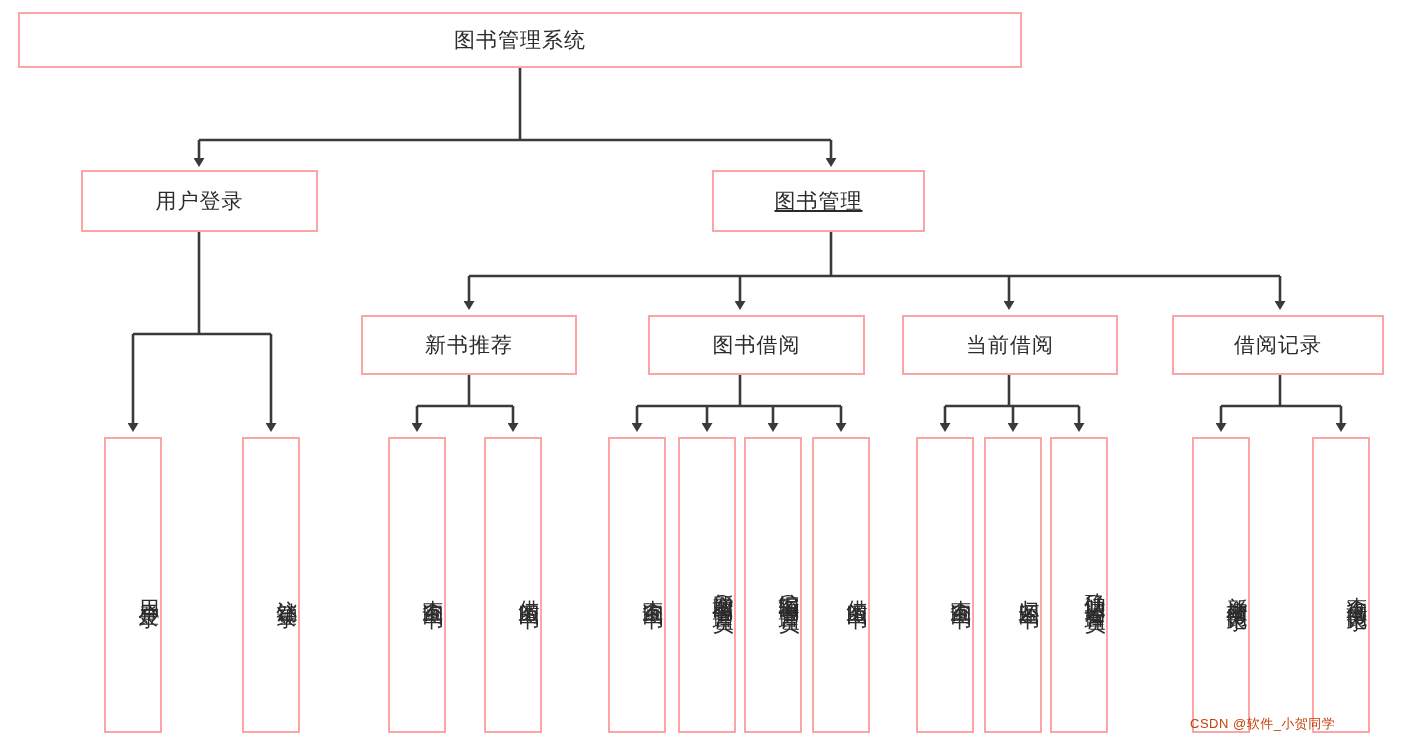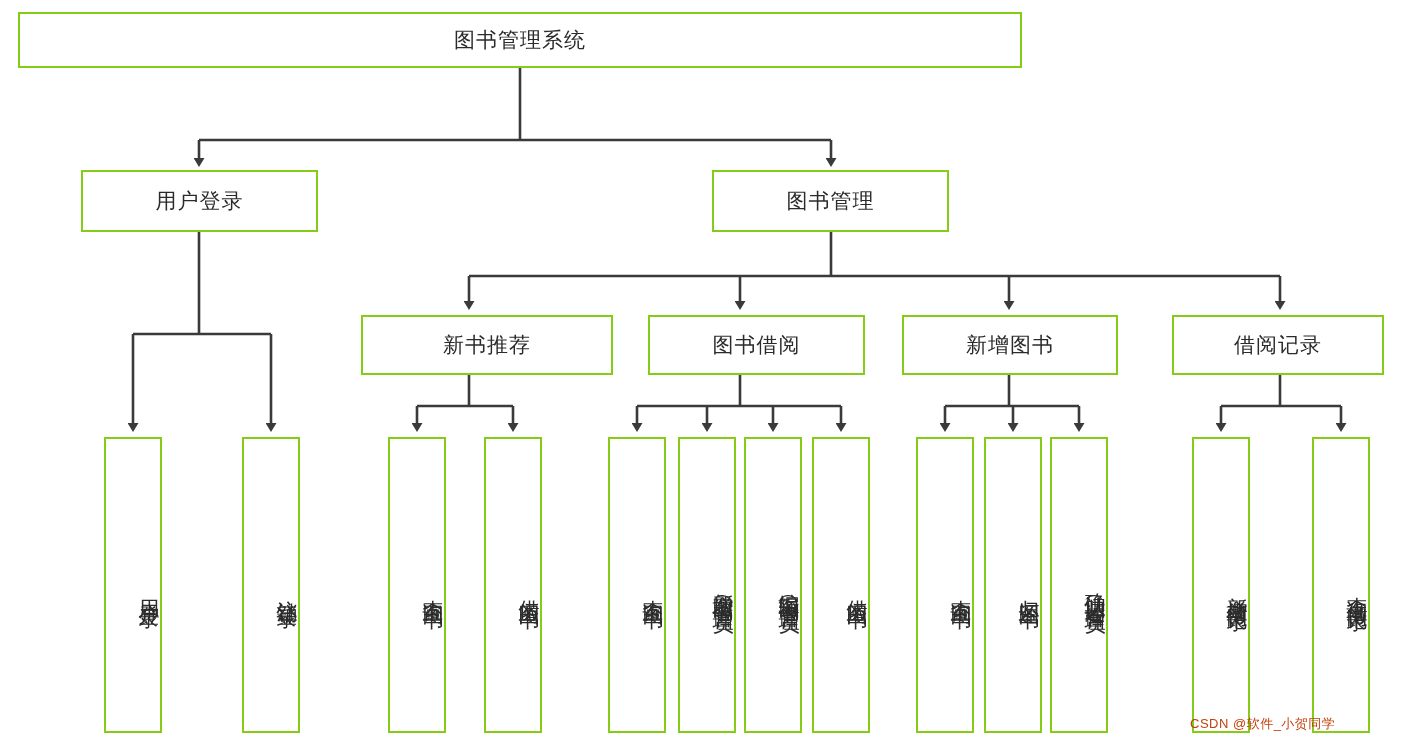--- a/index.html
+++ b/index.html
@@ -20,21 +20,21 @@
   svg.edges {
     position: absolute;
     left: 0;
     top: 0;
     width: 1405px;
     height: 747px;
   }
   .node {
     position: absolute;
     box-sizing: border-box;
-    border: 2px solid #84cc16;
+    border: 2px solid #fca5a5;
     background: #ffffff;
     color: #2b2b2b;
     display: flex;
     align-items: center;
     justify-content: center;
     text-align: center;
     z-index: 2;
   }
   .node.horiz {
     font-size: 21px;
@@ -117,32 +117,32 @@
     </g>
   </svg>
 
   <div class="node horiz" style="left:18px; top:12px; width:1004px; height:56px;">
     <span class="label">图书管理系统</span>
   </div>
 
   <div class="node horiz" style="left:81px; top:170px; width:237px; height:62px;">
     <span class="label">用户登录</span>
   </div>
-  <div class="node horiz" style="left:712px; top:170px; width:237px; height:62px;">
+  <div class="node horiz" style="left:712px; top:170px; width:213px; height:62px;text-decoration:underline;">
     <span class="label">图书管理</span>
   </div>
 
-  <div class="node horiz" style="left:361px; top:315px; width:252px; height:60px;">
+  <div class="node horiz" style="left:361px; top:315px; width:216px; height:60px;">
     <span class="label">新书推荐</span>
   </div>
   <div class="node horiz" style="left:648px; top:315px; width:217px; height:60px;">
     <span class="label">图书借阅</span>
   </div>
   <div class="node horiz" style="left:902px; top:315px; width:216px; height:60px;">
-    <span class="label">新增图书</span>
+    <span class="label">当前借阅</span>
   </div>
   <div class="node horiz" style="left:1172px; top:315px; width:212px; height:60px;">
     <span class="label">借阅记录</span>
   </div>
 
   <div class="node vert" style="left:104px; top:437px; width:58px; height:296px;">
     <span class="label">用户登录</span>
   </div>
   <div class="node vert" style="left:242px; top:437px; width:58px; height:296px;">
     <span class="label">注销登录</span>

